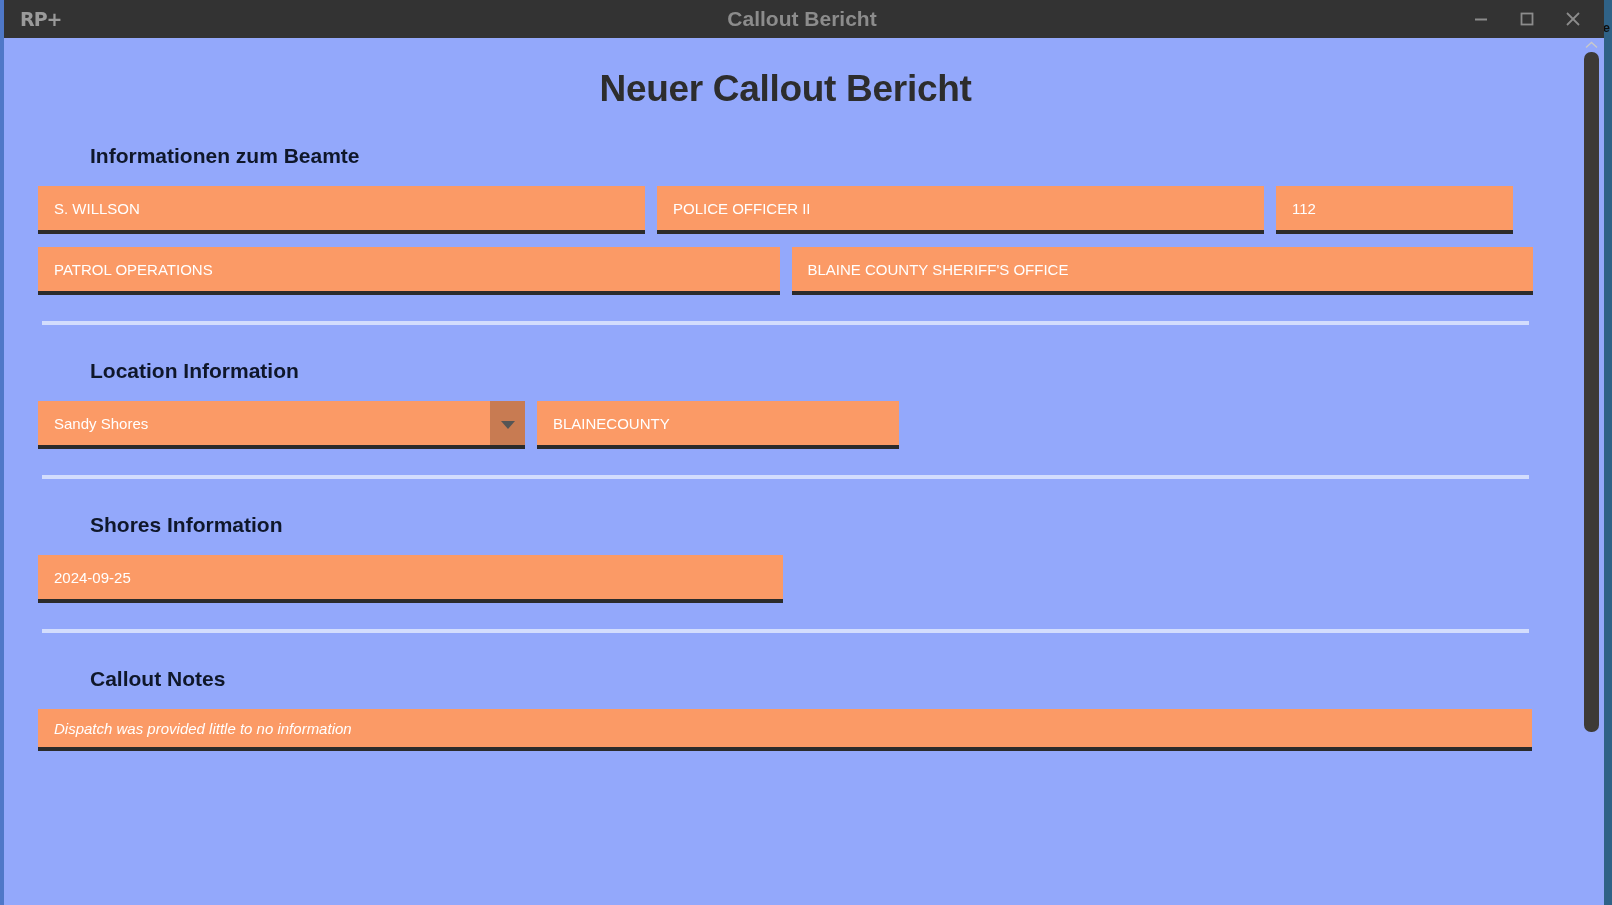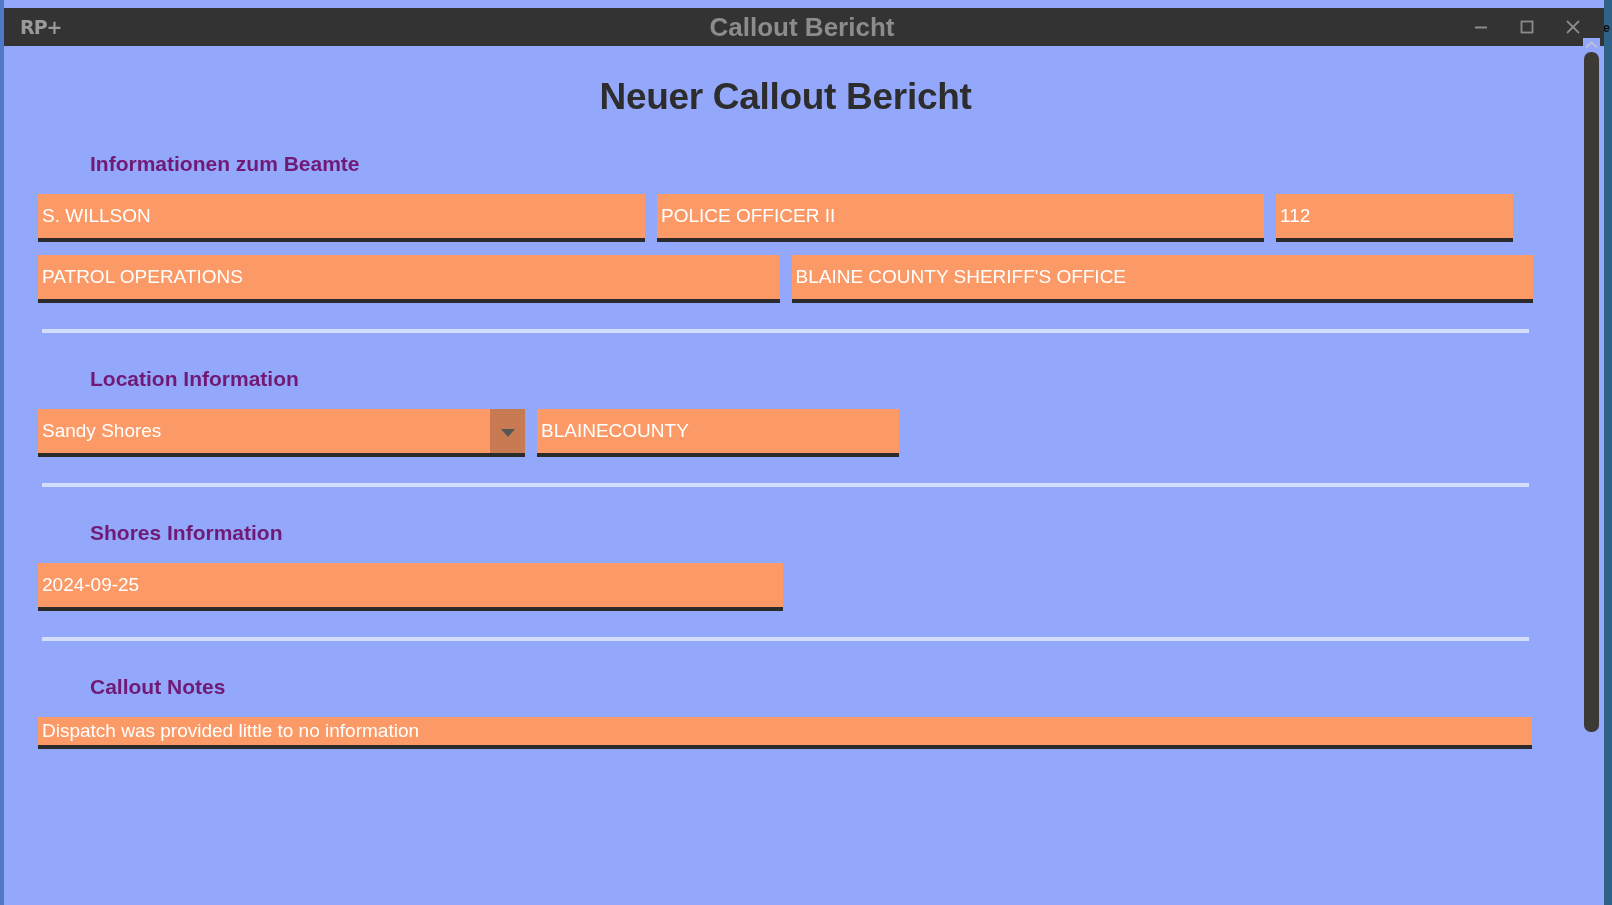--- a/index.html
+++ b/index.html
@@ -34,35 +34,34 @@
   }
 
   
   #titlebar {
     position:relative;
     height:38px; min-height:38px;
     background:#333333;
     display:flex; align-items:center;
     border-left:4px solid #4f78c8;
     margin-left:-4px;
-    margin-top:8px;
   }
   #logo {
     margin-left:16px;
     font-size:19px;
     font-weight:bold;
     color:#9a9a9a;
     letter-spacing:-1px;
     font-family:"DejaVu Sans", sans-serif;
   }
   #titlebar-title {
     position:absolute;
     left:0; right:4px;
     text-align:center;
-    font-size:26px;
+    font-size:21px;
     font-weight:bold;
     color:#8c8c8c;
     pointer-events:none;
   }
   #window-controls {
     margin-left:auto;
     display:flex; align-items:center;
     height:100%;
     padding-right:8px;
   }
@@ -92,43 +91,43 @@
     font-size:37px;
     font-weight:bold;
     color:#2d2d2d;
     margin:30px 0 0 0;
     letter-spacing:-0.3px;
   }
 
   .section-title {
     font-size:21px;
     font-weight:bold;
-    color:#701a75;
+    color:#0f172a;
     margin:34px 0 18px 52px;
   }
 
   .field-row {
     display:flex;
     gap:12px;
     margin-bottom:13px;
   }
 
   .field {
     position:relative;
     height:48px;
     background:#fb9a66;
     border-bottom:4px solid #2b2b2b;
     display:flex;
     align-items:center;
     overflow:hidden;
   }
   .field .val {
     color:#ffffff;
-    font-size:19px;
-    padding-left:4px;
+    font-size:15px;
+    padding-left:16px;
     white-space:nowrap;
     overflow:hidden;
   }
   .field.has-dd { padding-right:0; }
   .dd-btn {
     position:absolute;
     right:0; top:0;
     width:35px; height:48px;
     background:#c87b52;
     display:flex; align-items:center; justify-content:center;
@@ -152,21 +151,21 @@
   .w-street   { width:607px; }
   .w-city     { width:487px; }
   .w-county   { width:362px; }
 
   .w-date  { width:745px; }
   .w-time  { width:745px; }
   .w-type  { width:487px; }
   .w-code  { width:487px; }
   .w-num   { width:487px; }
 
-  .w-notes { width:1494px; height:32px; }
+  .w-notes { width:1494px; height:42px;font-style:italic; }
 
   
   #scrollbar {
     position:absolute;
     right:4px; top:38px;
     width:17px;
     bottom:0;
     background:#93a8fb;
     display:flex; flex-direction:column; align-items:center;
   }

